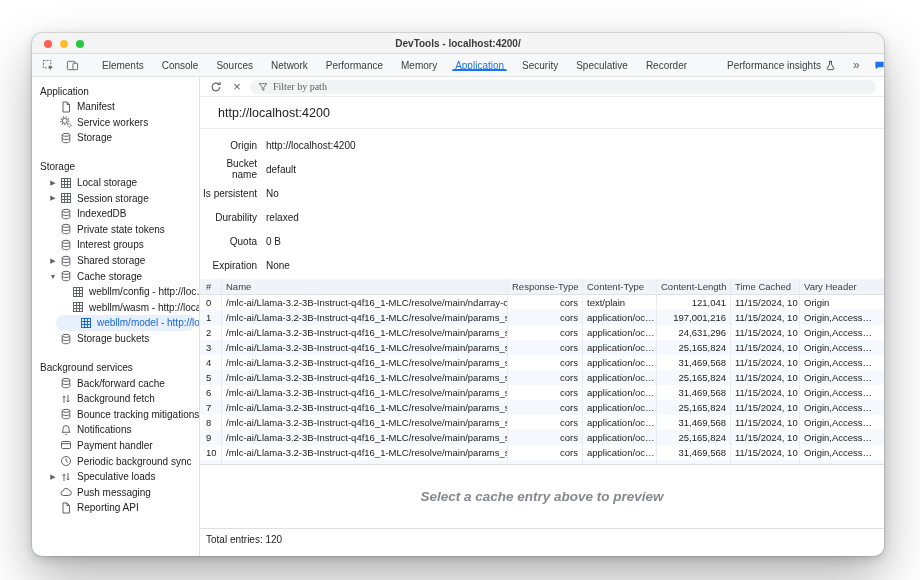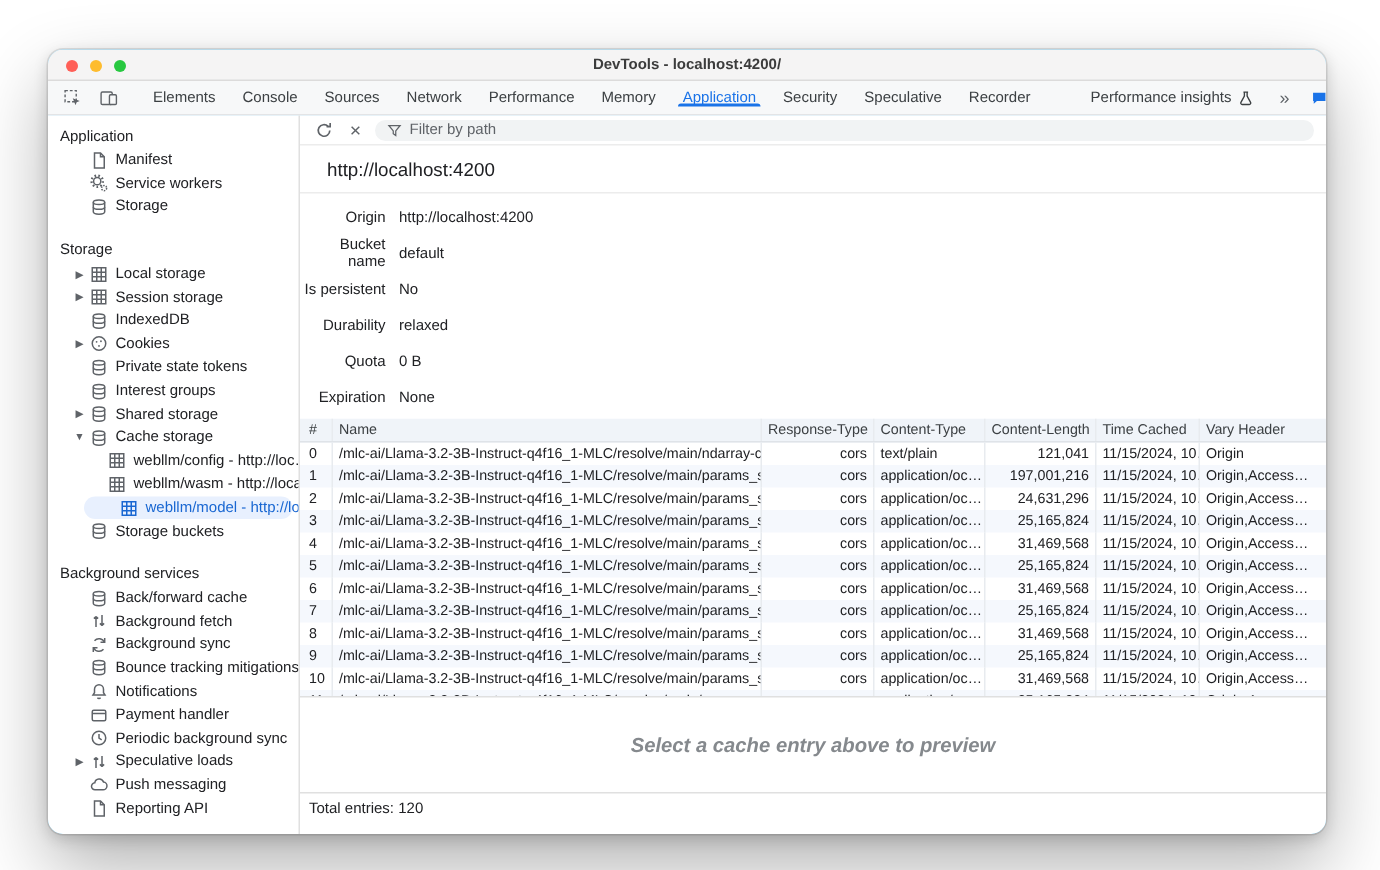--- a/index.html
+++ b/index.html
@@ -48,21 +48,21 @@
   .tree-item.selected { background:#e8f0fe; border-radius:8px; margin:0 4px 0 24px; padding-left:10px; color:#1967d2; }
   .tree-item.selected .icon { color:#1967d2; }
 
   
   .panel { flex:1; display:flex; flex-direction:column; min-width:0; background:#fff; }
   .paneltoolbar { height:20px; flex:none; display:flex; align-items:center; gap:5px; padding:0 6px 0 8px; border-bottom:1px solid #ececec; }
   .paneltoolbar .tbi { width:16px; height:16px; display:flex; align-items:center; justify-content:center; color:#5f6368; flex:none; }
   .close-glyph { font-size:13px; color:#5f6368; }
   .filter-pill { flex:1; height:14px; background:#f1f3f4; border-radius:8px; display:flex; align-items:center; gap:5px; padding:0 8px; color:#5f6368; margin-right:2px; }
   .filter-pill .icon { width:10px; height:10px; display:inline-flex; }
-  .filter-pill input { border:none; background:transparent; outline:none; flex:1; font-size:10px; color:#202124; font-family:Liberation Sans, sans-serif; }
+  .filter-pill input { border:none; background:transparent; outline:none; flex:1; font-size:10px; color:#202124; font-family:Liberation Serif, serif; }
   .filter-pill input::placeholder { color:#5f6368; }
 
   .origin-head { height:32px; flex:none; border-bottom:1px solid #ececec; display:flex; align-items:center; padding-left:18px; font-size:12.5px; color:#202124; }
 
   .details { height:150px; flex:none; padding-top:4px; font-size:10px; color:#202124; }
   .detail-row { height:24px; display:flex; align-items:center; }
   .dlabel { width:57px; text-align:right; flex:none; }
   .dvalue { margin-left:9px; }
 
   
@@ -229,32 +229,20 @@
             <span class="icon ">
               <svg viewBox="0 0 12 12" fill="none" stroke="currentColor">
                 <ellipse cx="6" cy="2.8" rx="3.8" ry="1.5"></ellipse>
                 <path d="M2.2 2.8v6.4c0 .85 1.7 1.55 3.8 1.55s3.8-.7 3.8-1.55V2.8"></path>
                 <path d="M2.2 6c0 .85 1.7 1.55 3.8 1.55S9.8 6.85 9.8 6"></path>
               </svg>
             </span>
             <span>IndexedDB</span>
           </div>
           <div class="tree-item">
-            <span class="expander">▶</span>
-            <span class="icon ">
-              <svg viewBox="0 0 12 12" fill="none" stroke="currentColor">
-                <circle cx="6" cy="6" r="4.5"></circle>
-                <circle cx="4.4" cy="4.9" r=".6" fill="currentColor" stroke="none"></circle>
-                <circle cx="7.3" cy="4.5" r=".6" fill="currentColor" stroke="none"></circle>
-                <circle cx="6" cy="7.6" r=".6" fill="currentColor" stroke="none"></circle>
-              </svg>
-            </span>
-            <span>Cookies</span>
-          </div>
-          <div class="tree-item">
             <span class="expander"></span>
             <span class="icon ">
               <svg viewBox="0 0 12 12" fill="none" stroke="currentColor">
                 <ellipse cx="6" cy="2.8" rx="3.8" ry="1.5"></ellipse>
                 <path d="M2.2 2.8v6.4c0 .85 1.7 1.55 3.8 1.55s3.8-.7 3.8-1.55V2.8"></path>
                 <path d="M2.2 6c0 .85 1.7 1.55 3.8 1.55S9.8 6.85 9.8 6"></path>
               </svg>
             </span>
             <span>Private state tokens</span>
           </div>
@@ -345,30 +333,20 @@
             <span>Back/forward cache</span>
           </div>
           <div class="tree-item">
             <span class="expander"></span>
             <span class="icon ">
               <svg viewBox="0 0 12 12" fill="none" stroke="currentColor">
                 <path d="M4 10V3M4 3L2.6 4.4M4 3l1.4 1.4M8 2v7M8 9L6.6 7.6M8 9l1.4-1.4"></path>
               </svg>
             </span>
             <span>Background fetch</span>
-          </div>
-          <div class="tree-item">
-            <span class="expander"></span>
-            <span class="icon ">
-              <svg viewBox="0 0 12 12" fill="none" stroke="currentColor">
-                <path d="M9.6 4.2A4 4 0 0 0 3 3.1M2.4 7.8A4 4 0 0 0 9 8.9"></path>
-                <path d="M9.8 1.4v2.8H7M2.2 10.6V7.8H5"></path>
-              </svg>
-            </span>
-            <span>Background sync</span>
           </div>
           <div class="tree-item">
             <span class="expander"></span>
             <span class="icon ">
               <svg viewBox="0 0 12 12" fill="none" stroke="currentColor">
                 <ellipse cx="6" cy="2.8" rx="3.8" ry="1.5"></ellipse>
                 <path d="M2.2 2.8v6.4c0 .85 1.7 1.55 3.8 1.55s3.8-.7 3.8-1.55V2.8"></path>
                 <path d="M2.2 6c0 .85 1.7 1.55 3.8 1.55S9.8 6.85 9.8 6"></path>
               </svg>
             </span>

